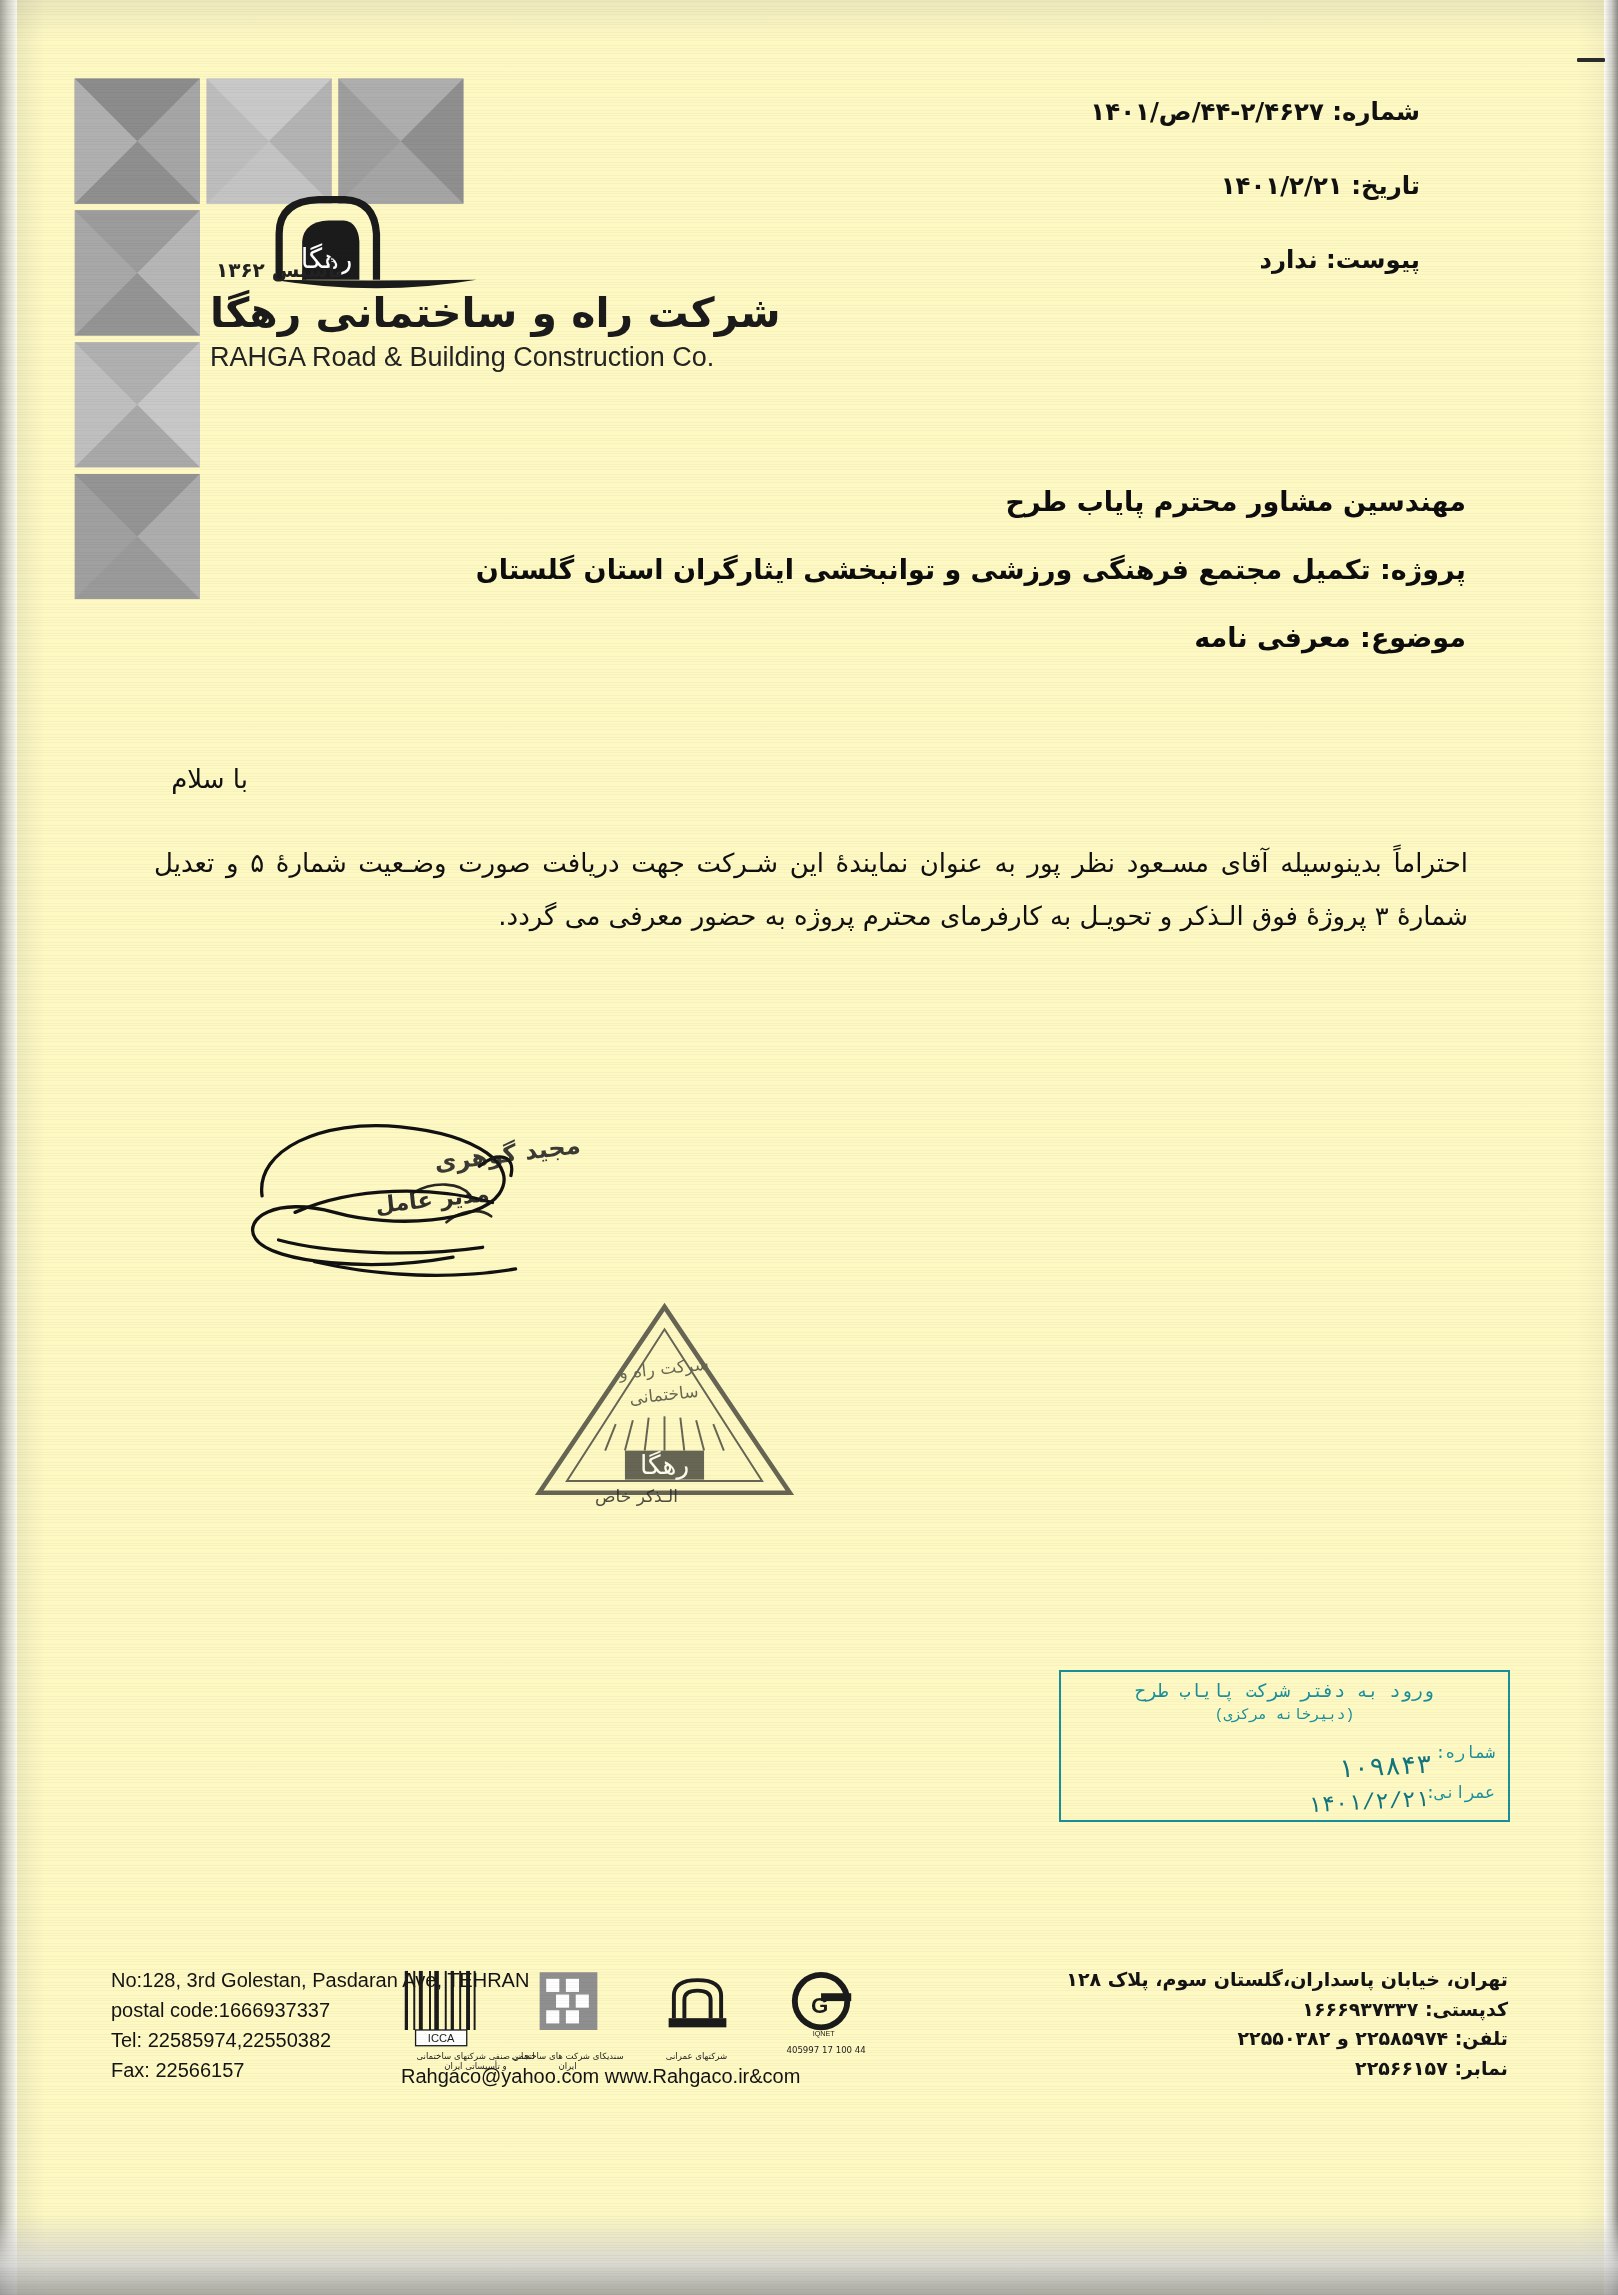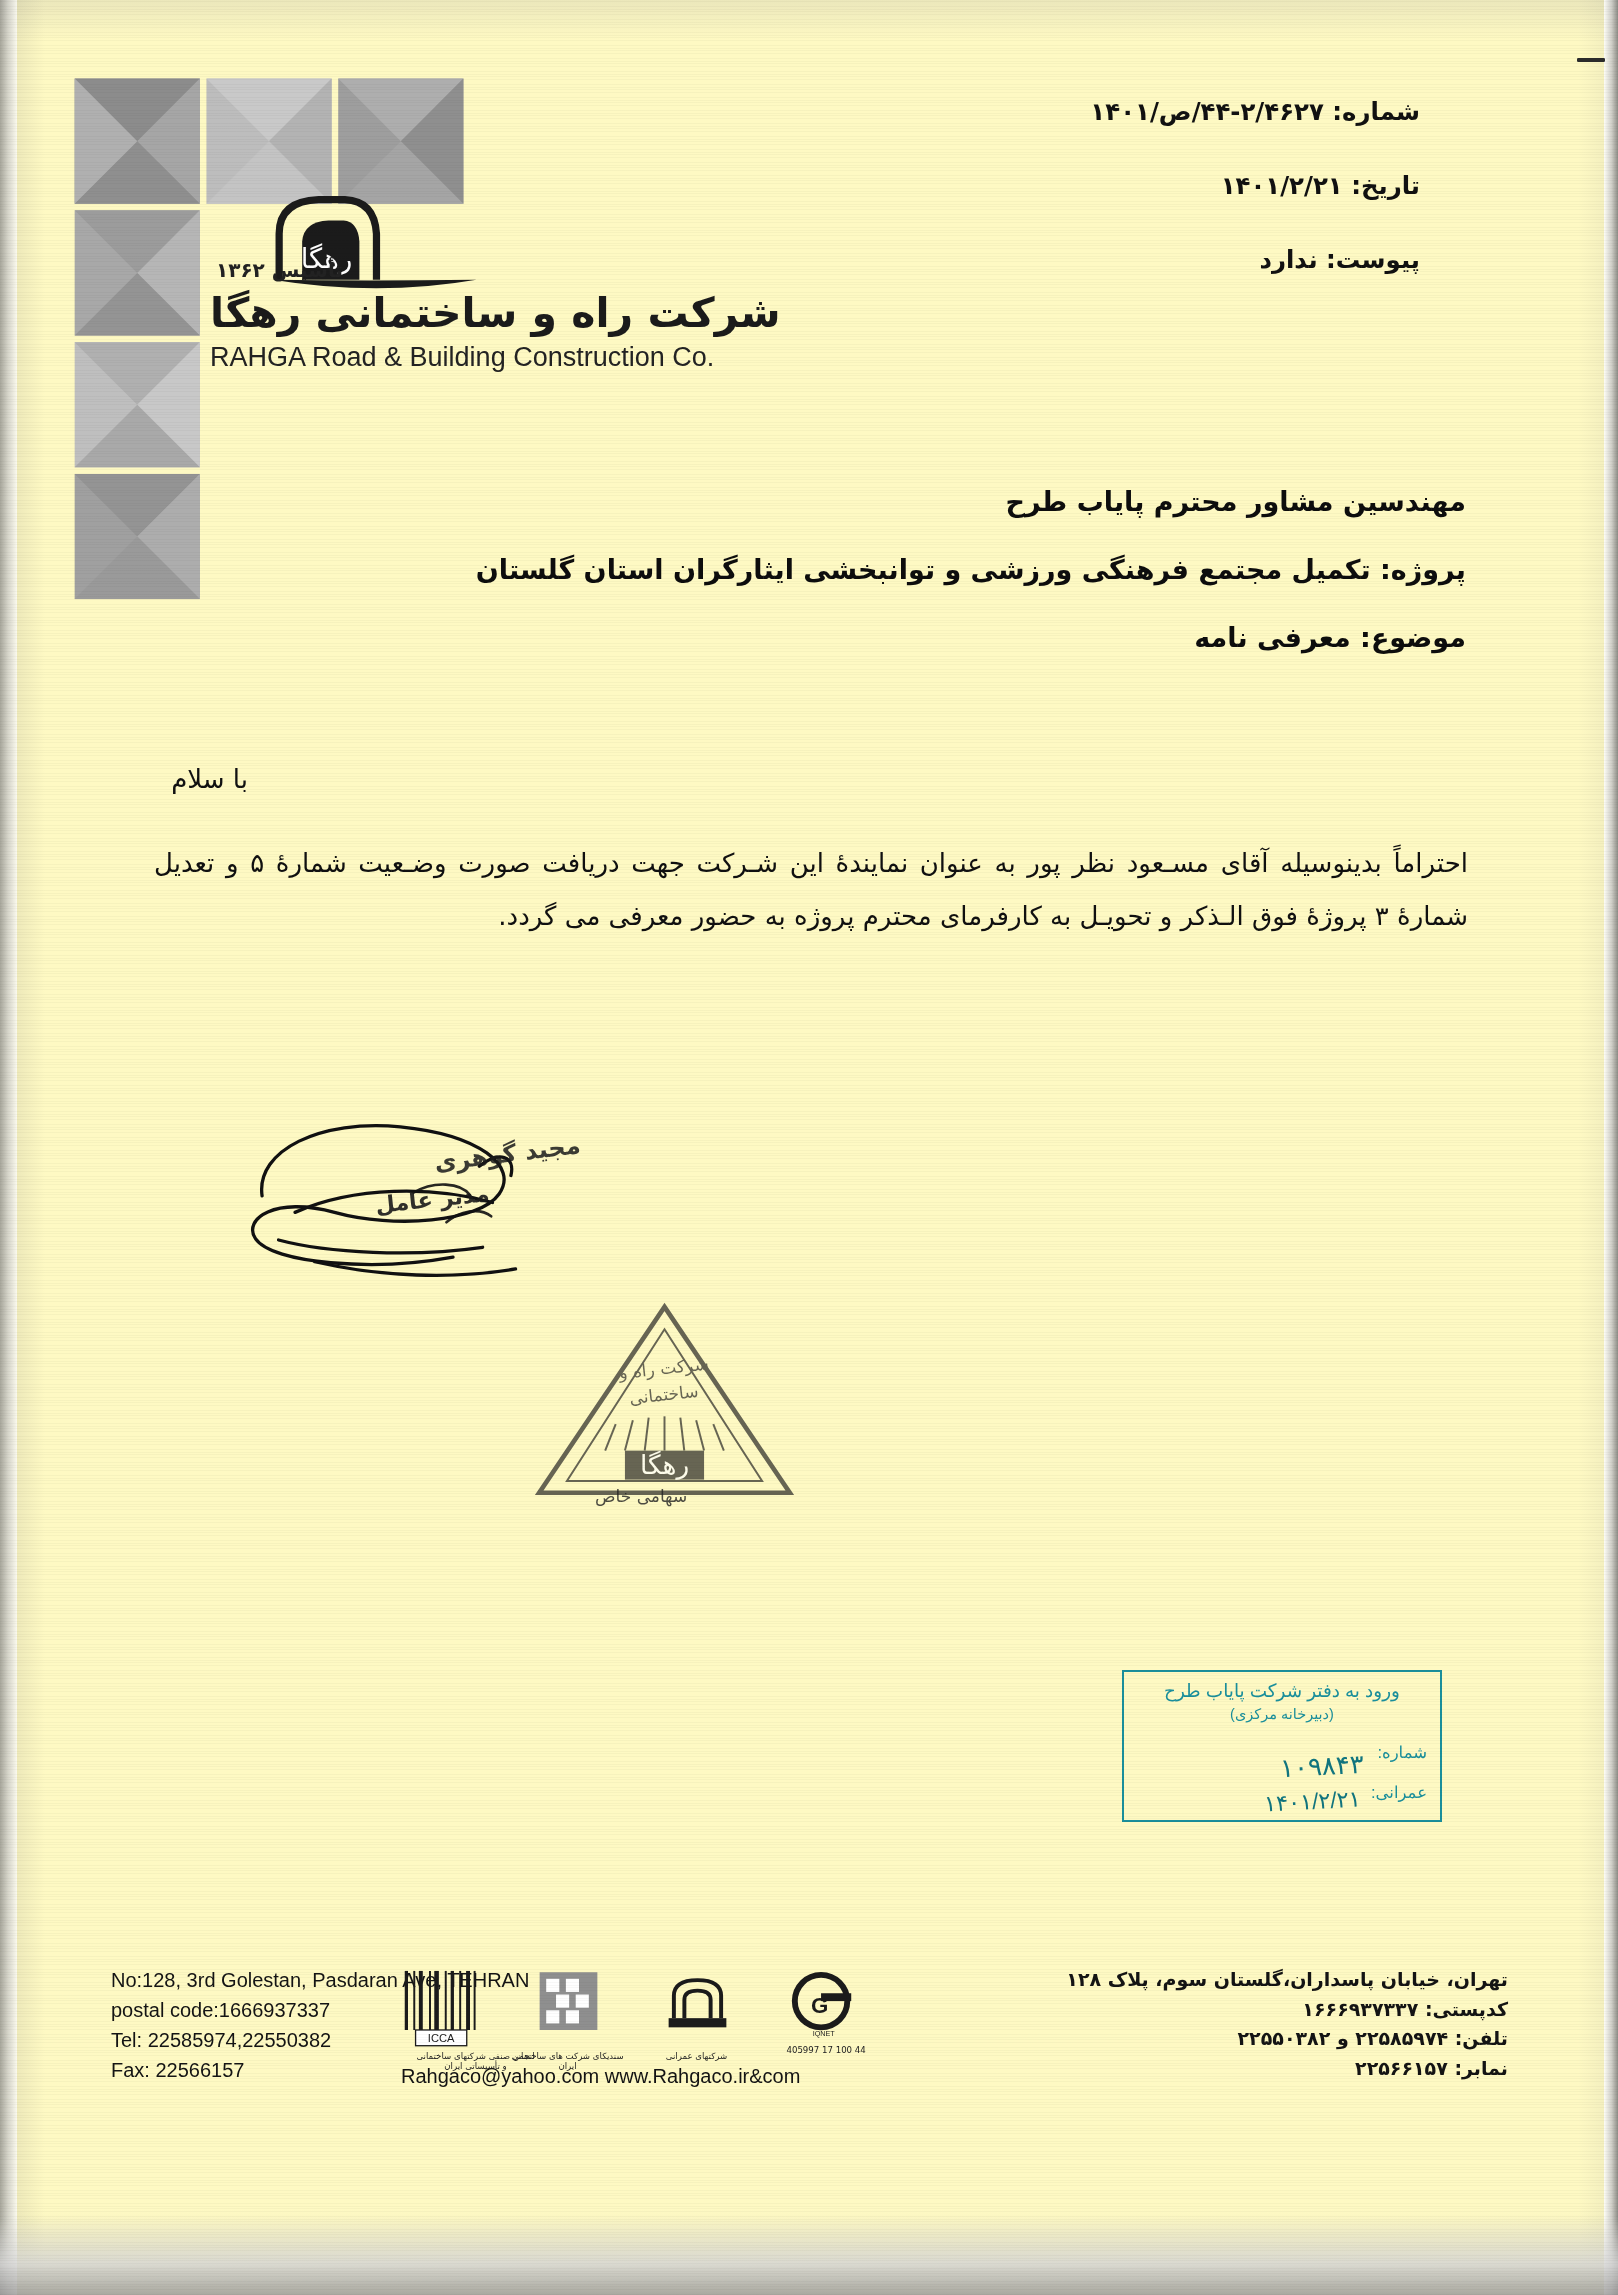--- a/index.html
+++ b/index.html
@@ -206,29 +206,29 @@
     top: 1486px;
     font-size: 17px;
     color: #222;
     direction: rtl;
     opacity: .8;
   }
 
   
   .receipt-stamp {
     position: absolute;
-    left: 1123px;
+    left: 1060px;
     top: 1670px;
-    width: 320px;
+    width: 451px;
     height: 152px;
     border: 2.6px solid #1a8f9c;
     box-sizing: border-box;
     direction: rtl;
     color: #1a8f9c;
-    font-family: Liberation Sans, sans-serif;
+    font-family: Liberation Mono, monospace;
   }
   .receipt-stamp .rs-title {
     position: absolute;
     top: 8px; right: 14.5px; left: 14.5px;
     font-size: 18.4px;
     text-align: center;
   }
   .receipt-stamp .rs-sub {
     position: absolute;
     top: 34px; right: 14.5px; left: 14.5px;
@@ -439,21 +439,21 @@
         <line x1="240" y1="236" x2="234" y2="186"></line>
         <line x1="270" y1="236" x2="258" y2="190"></line>
         <line x1="300" y1="236" x2="284" y2="196"></line>
       </g>
       <rect x="150" y="236" width="120" height="44" fill="#1c1c1c"></rect>
       <text x="210" y="272" font-family="DejaVu Sans, sans-serif" font-size="40" fill="#ffffff" text-anchor="middle">رهگا</text>
       <text x="210" y="120" font-family="DejaVu Sans, sans-serif" font-size="26" fill="#1c1c1c" text-anchor="middle" transform="rotate(-6 210 120)">شرکت راه و</text>
       <text x="210" y="160" font-family="DejaVu Sans, sans-serif" font-size="26" fill="#1c1c1c" text-anchor="middle" transform="rotate(-6 210 160)">ساختمانی</text>
     </g>
   </svg>
-  <div class="stamp-sub">سهامی خاص</div>
+  <div class="stamp-sub">الـذکر خاص</div>
 
   <div class="receipt-stamp">
     <div class="rs-title">ورود به دفتر شرکت پایاب طرح</div>
     <div class="rs-sub">(دبیرخانه مرکزی)</div>
     <div class="rs-row1">شماره:</div>
     <div class="rs-val1">۱۰۹۸۴۳</div>
     <div class="rs-row2">عمرانی:</div>
     <div class="rs-val2">۱۴۰۱/۲/۲۱</div>
   </div>
 

